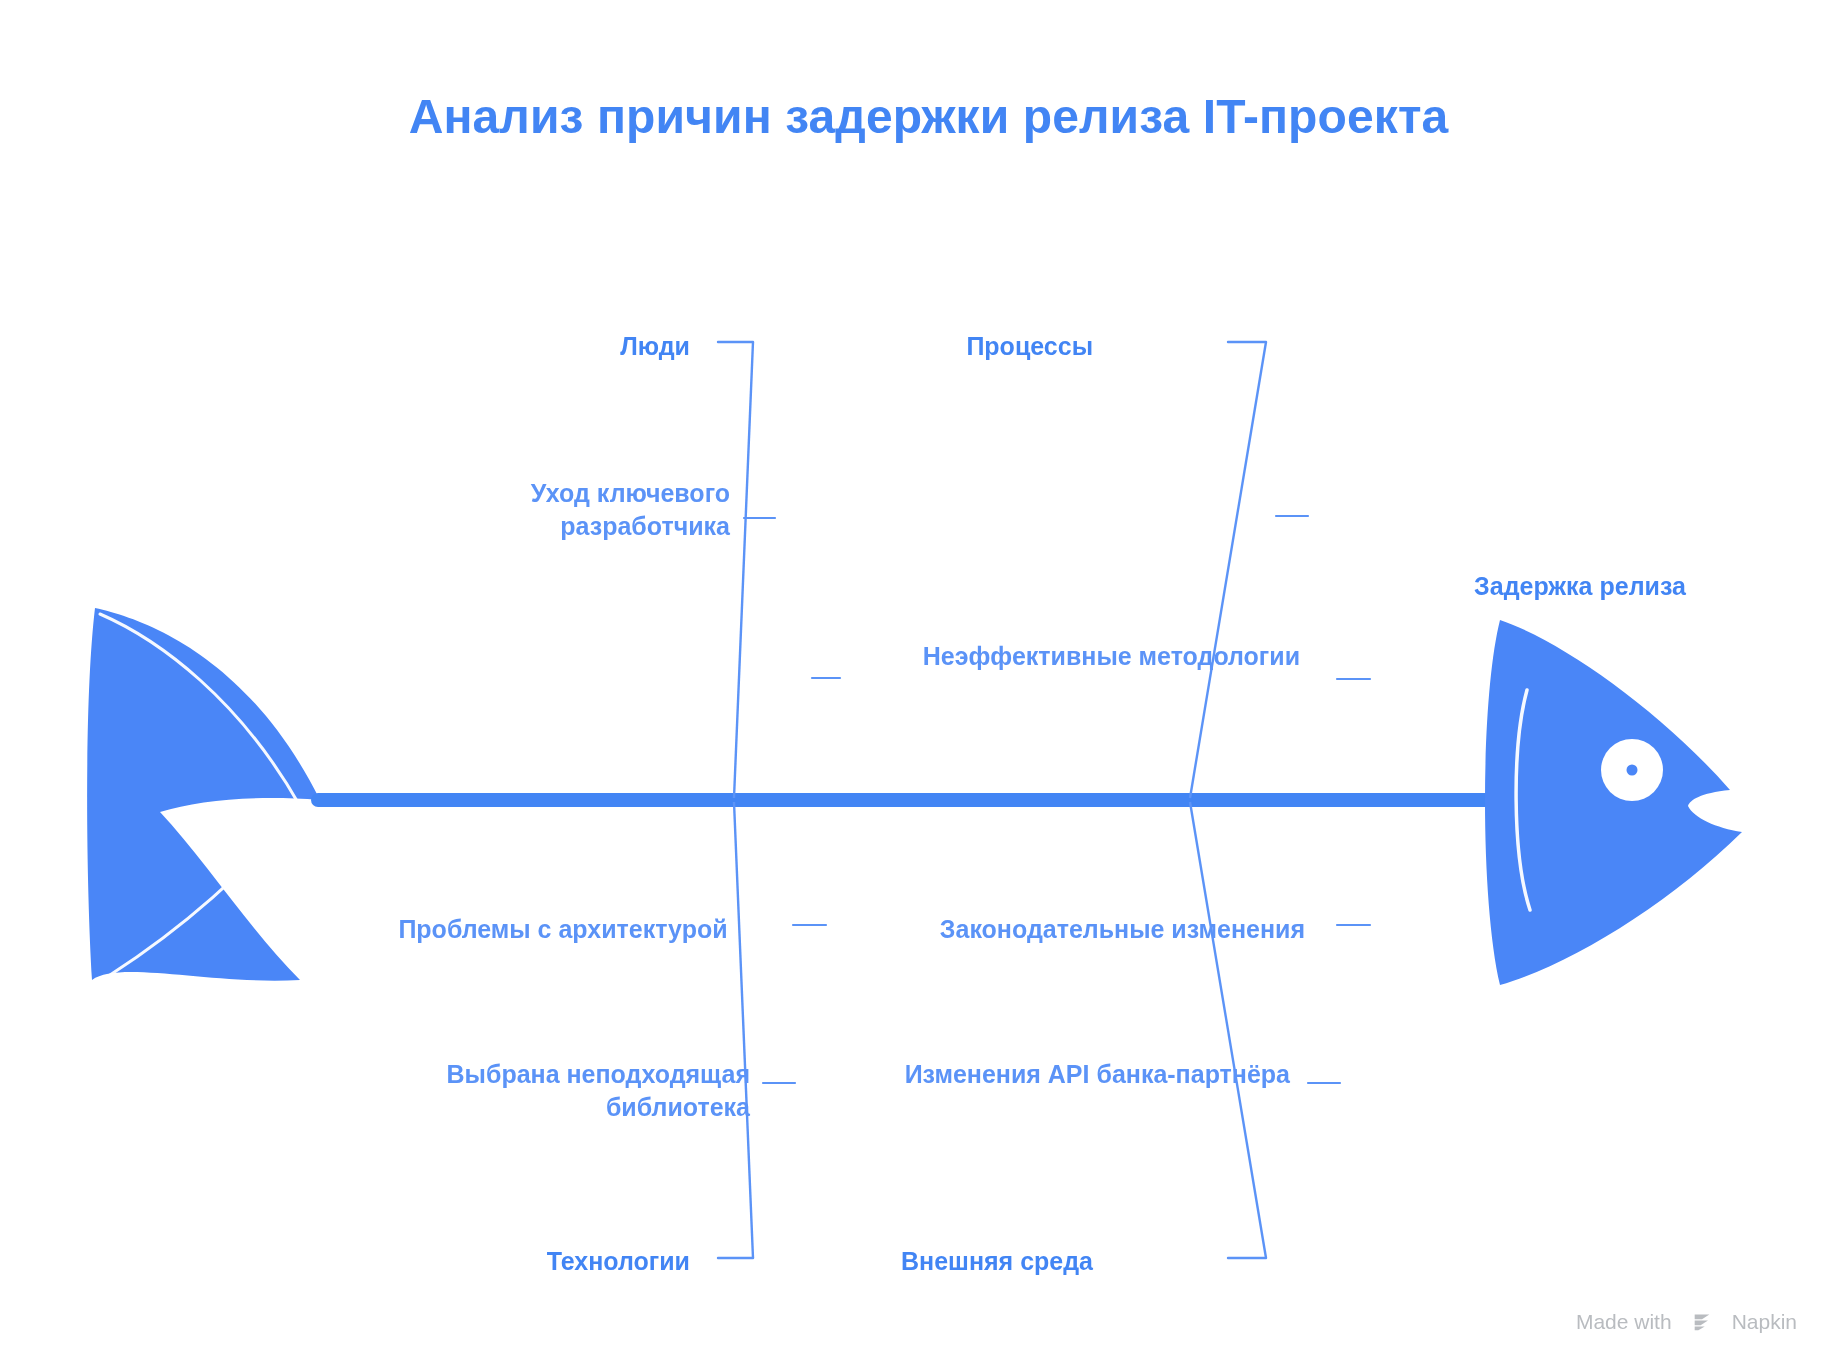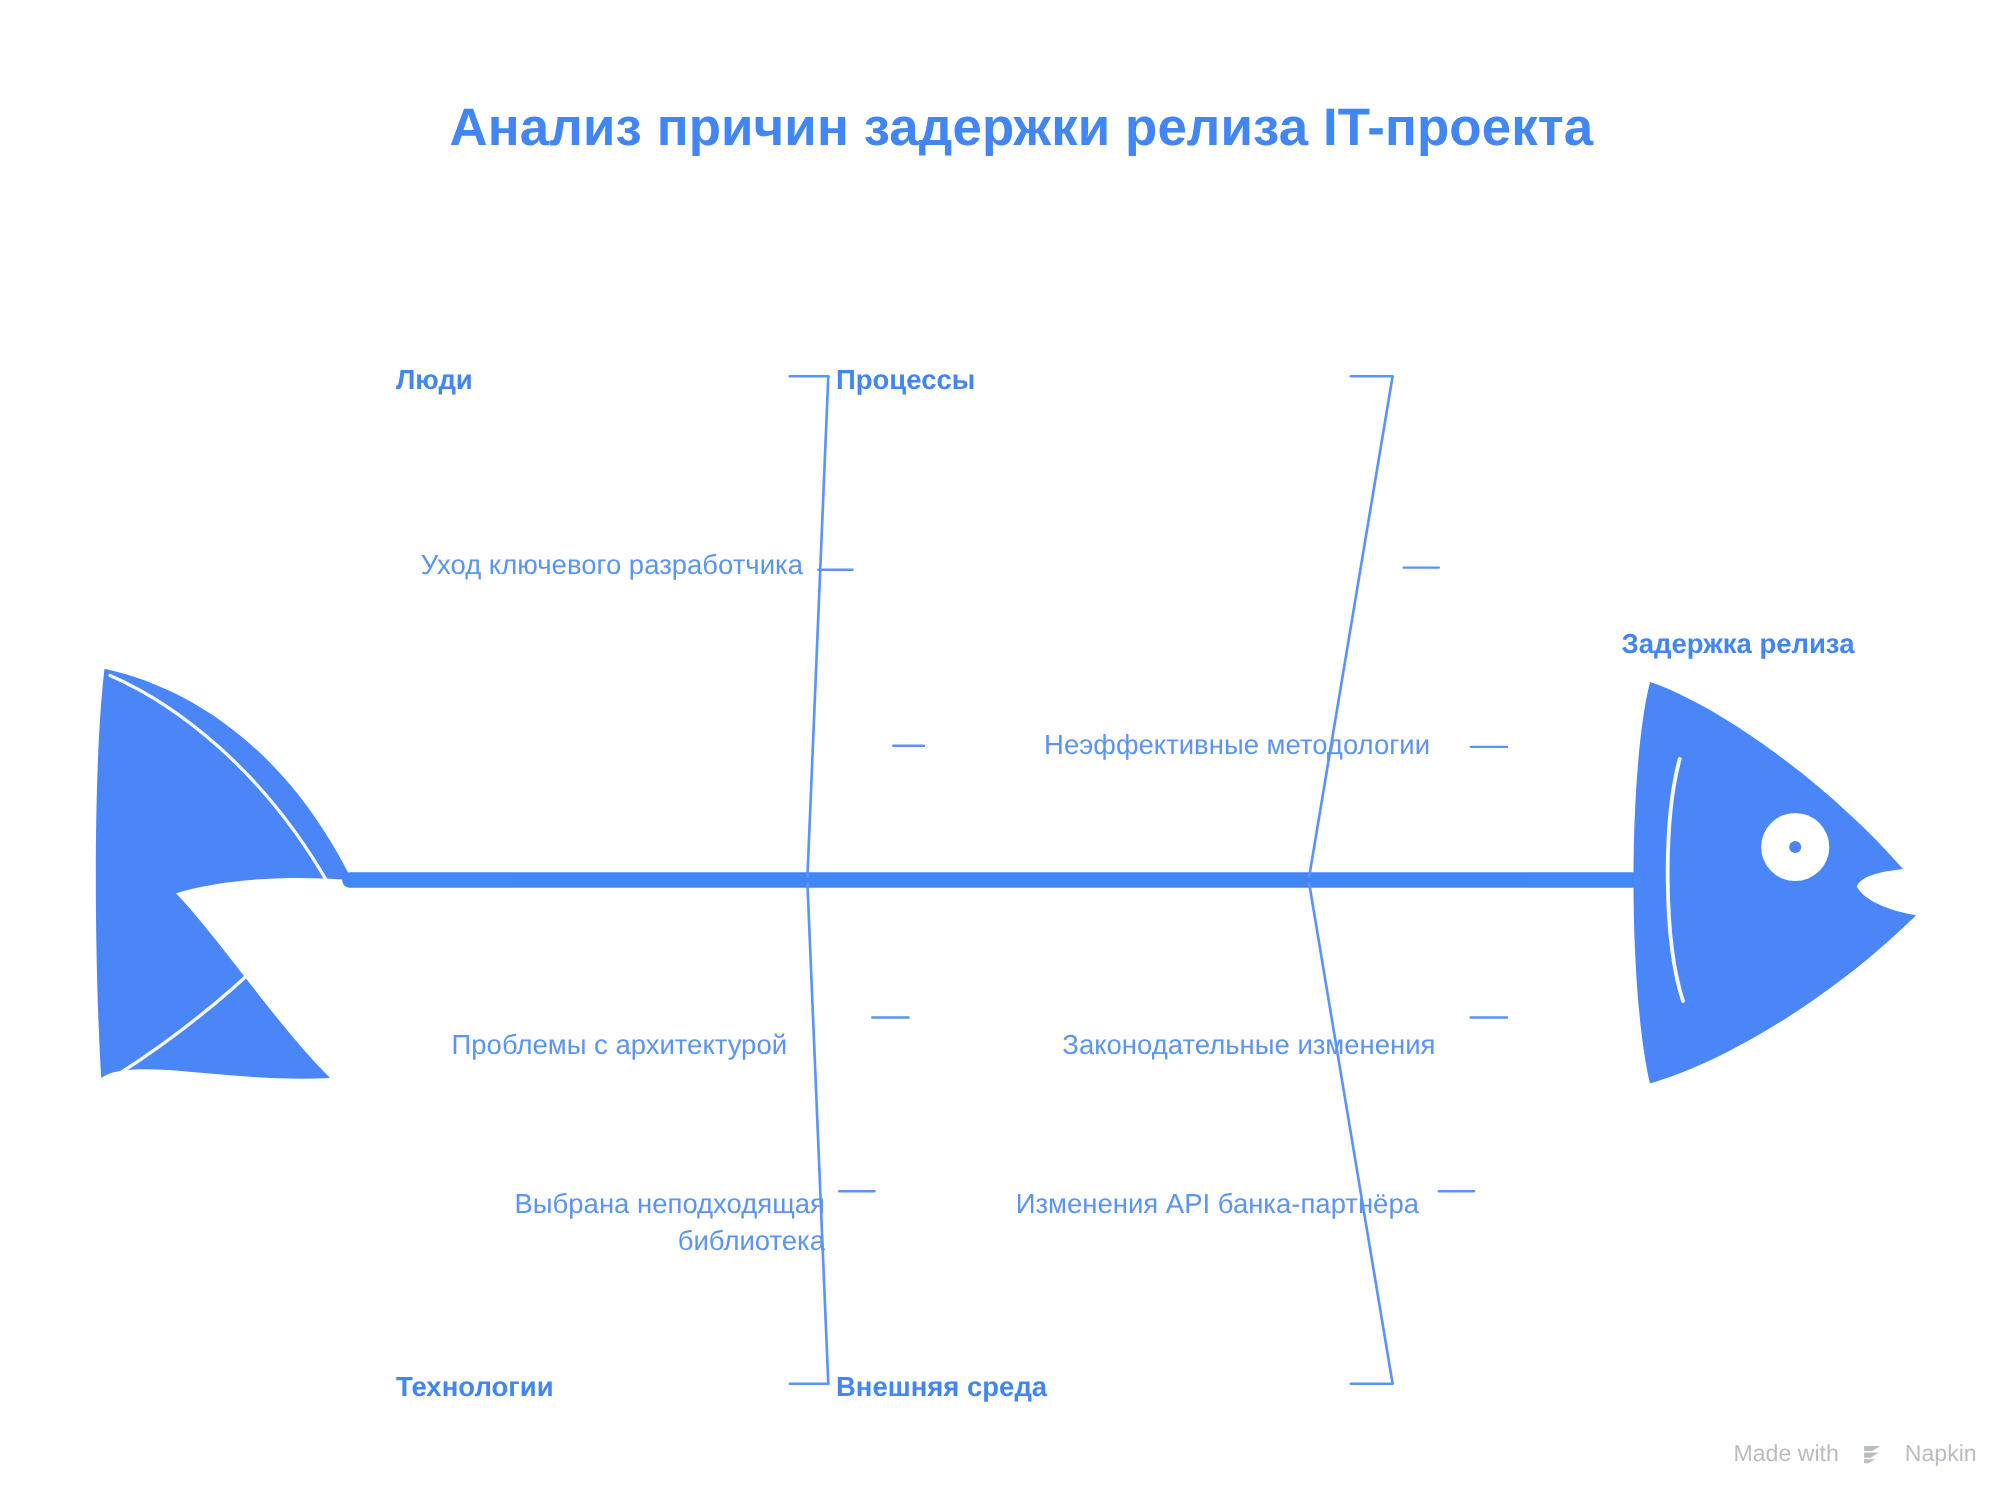--- a/index.html
+++ b/index.html
@@ -54,29 +54,28 @@
   }
 
   .cat-label {
     position: absolute;
     font-size: 25px;
     font-weight: bold;
     color: #4285f4;
     white-space: nowrap;
     line-height: 1.25;
   }
-  .cat-label.right-anchor { }
+  .cat-label.right-anchor { text-align: right; }
 
   .cause-label {
     position: absolute;
     font-size: 25px;
-    font-weight: normal;
+    font-weight: bold;
     color: #5b93f7;
     line-height: 1.3;
-    margin-top: 21px;
   }
   .cause-label.ta-right { text-align: right; }
 
   .effect-label {
     position: absolute;
     font-size: 25px;
     font-weight: bold;
     color: #4285f4;
     white-space: nowrap;
     text-align: center;

